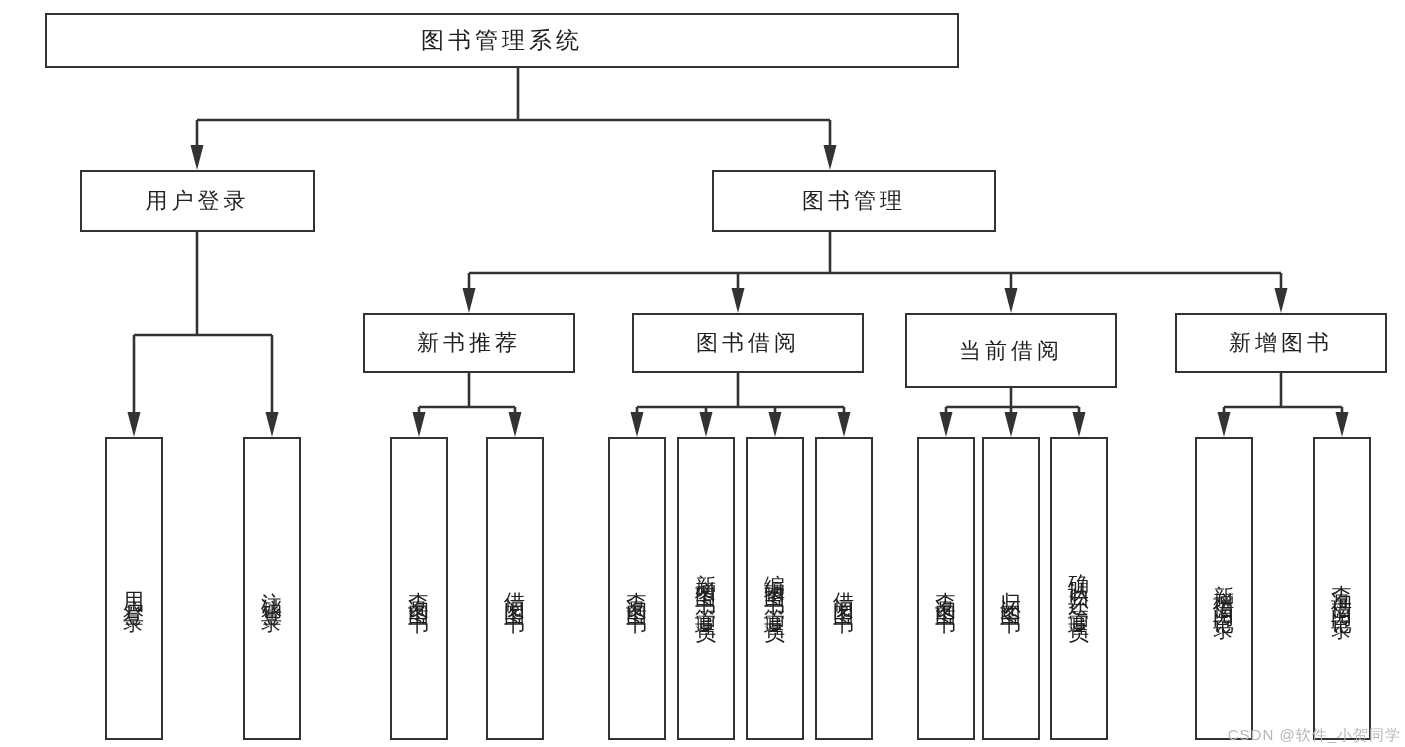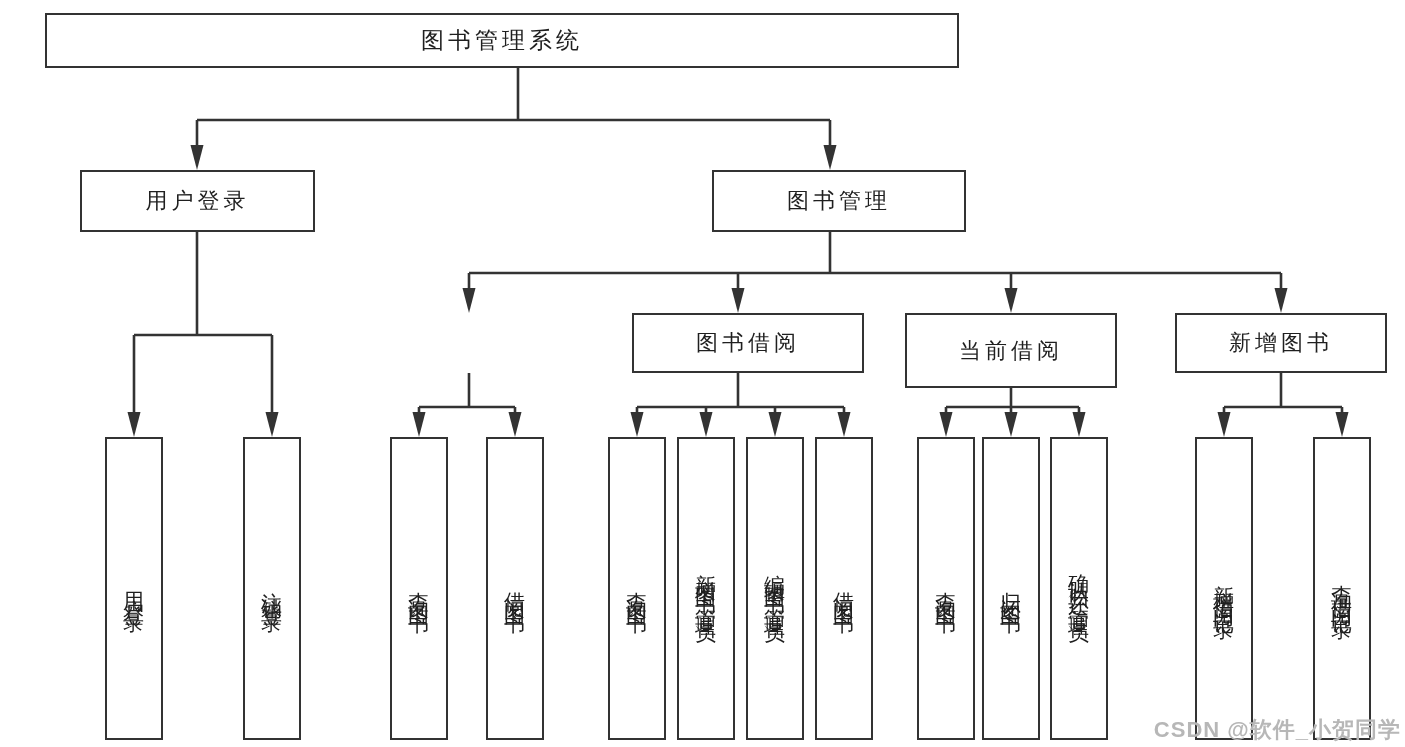--- a/index.html
+++ b/index.html
@@ -29,21 +29,21 @@
     align-items: center;
     justify-content: center;
     text-align: center;
   }
   .root-node {
     left: 13px; top: 13px; width: 914px; height: 55px;
     font-size: 23px; letter-spacing: 4px; margin-left: 32px;
   }
   .hnode { font-size: 22px; letter-spacing: 4px; }
   .n-login  { left: 80px;  top: 170px; width: 235px; height: 62px; }
-  .n-manage { left: 712px; top: 170px; width: 254px; height: 62px; }
+  .n-manage { left: 712px; top: 170px; width: 284px; height: 62px; }
   .n-g0 { left: 363px;  top: 313px; width: 212px; height: 60px; }
   .n-g1 { left: 632px;  top: 313px; width: 232px; height: 60px; }
   .n-g2 { left: 905px;  top: 313px; width: 212px; height: 75px; }
   .n-g3 { left: 1175px; top: 313px; width: 212px; height: 60px; }
   .vnode { top: 437px; width: 58px; height: 303px; font-size: 21px; }
   .vlabel {
     writing-mode: vertical-rl;
     text-orientation: mixed;
     letter-spacing: 7px;
     line-height: 1;
@@ -57,26 +57,25 @@
   .l-6  { left: 746px; }
   .l-7  { left: 815px; }
   .l-8  { left: 917px; }
   .l-9  { left: 982px; }
   .l-10 { left: 1050px; }
   .l-11 { left: 1195px; }
   .l-12 { left: 1313px; }
   .watermark {
     position: absolute;
     right: 4px; bottom: 2px;
-    font-size: 22px;
+    font-size: 15px;
     letter-spacing: 1px;
     color: var(--watermark, #b7b7b7);
     white-space: nowrap;
     z-index: 5;
-    font-weight: bold;
   }
 </style>
 </head>
 <body>
 
 <div class="canvas">
 
   <svg class="connectors" viewBox="0 0 1405 747" xmlns="http://www.w3.org/2000/svg">
 
     <path class="ln" d="M518 68 V120 M197 120 H830 M197 120 V148 M830 120 V148"></path>
@@ -117,20 +116,23 @@
     <span>图书管理系统</span>
   </div>
 
   <div class="node hnode n-login">
     <span>用户登录</span>
   </div>
   <div class="node hnode n-manage">
     <span>图书管理</span>
   </div>
 
+  <div class="node hnode n-g0">
+    <span>新书推荐</span>
+  </div>
   <div class="node hnode n-g1">
     <span>图书借阅</span>
   </div>
   <div class="node hnode n-g2">
     <span>当前借阅</span>
   </div>
   <div class="node hnode n-g3">
     <span>新增图书</span>
   </div>
 

